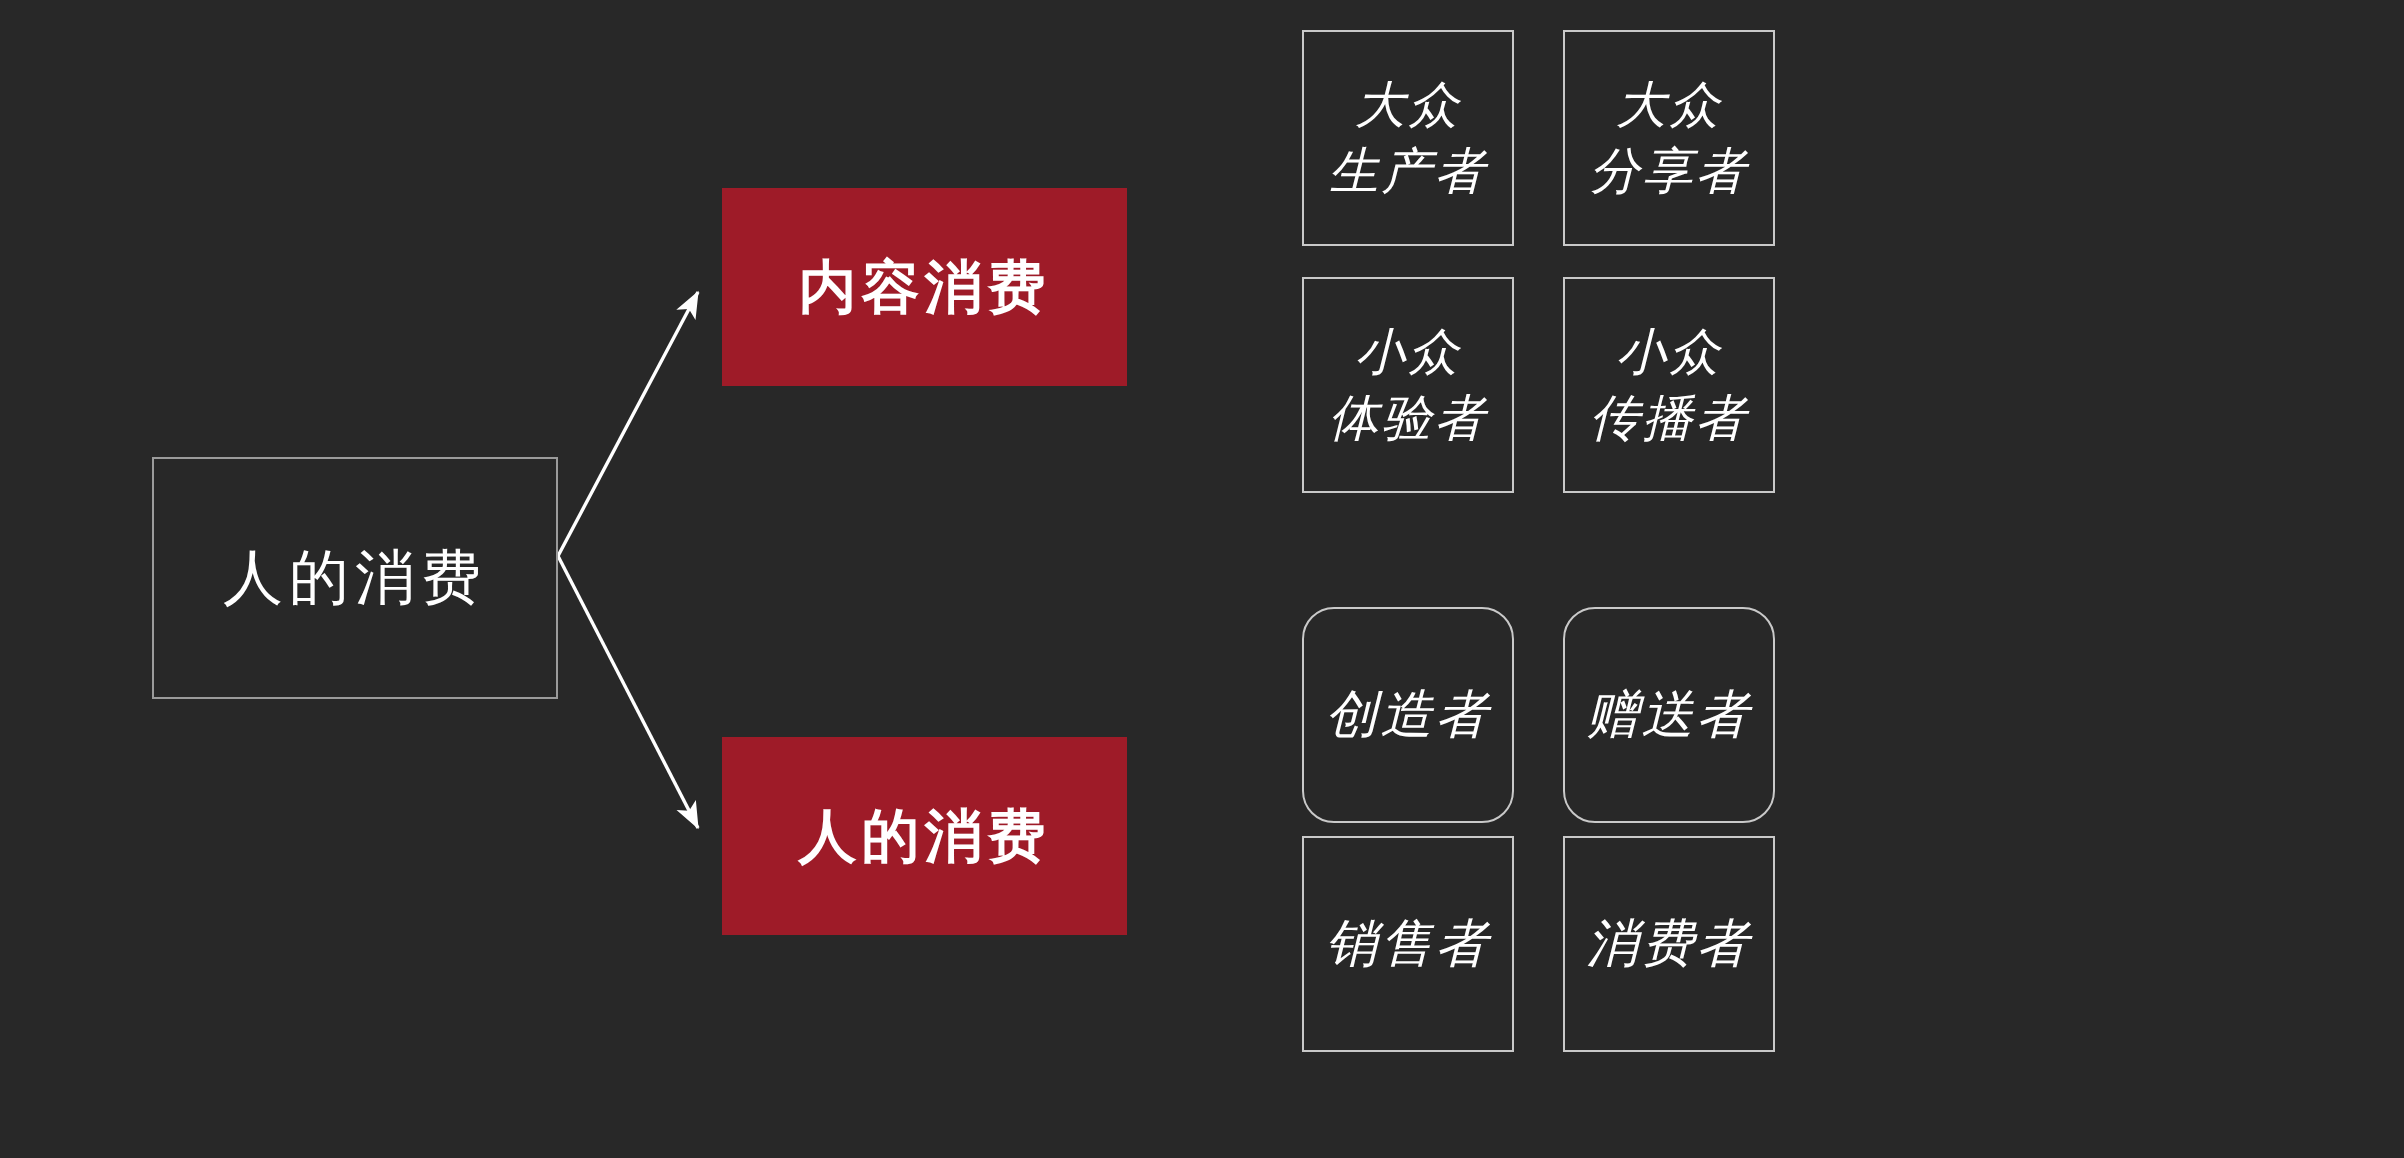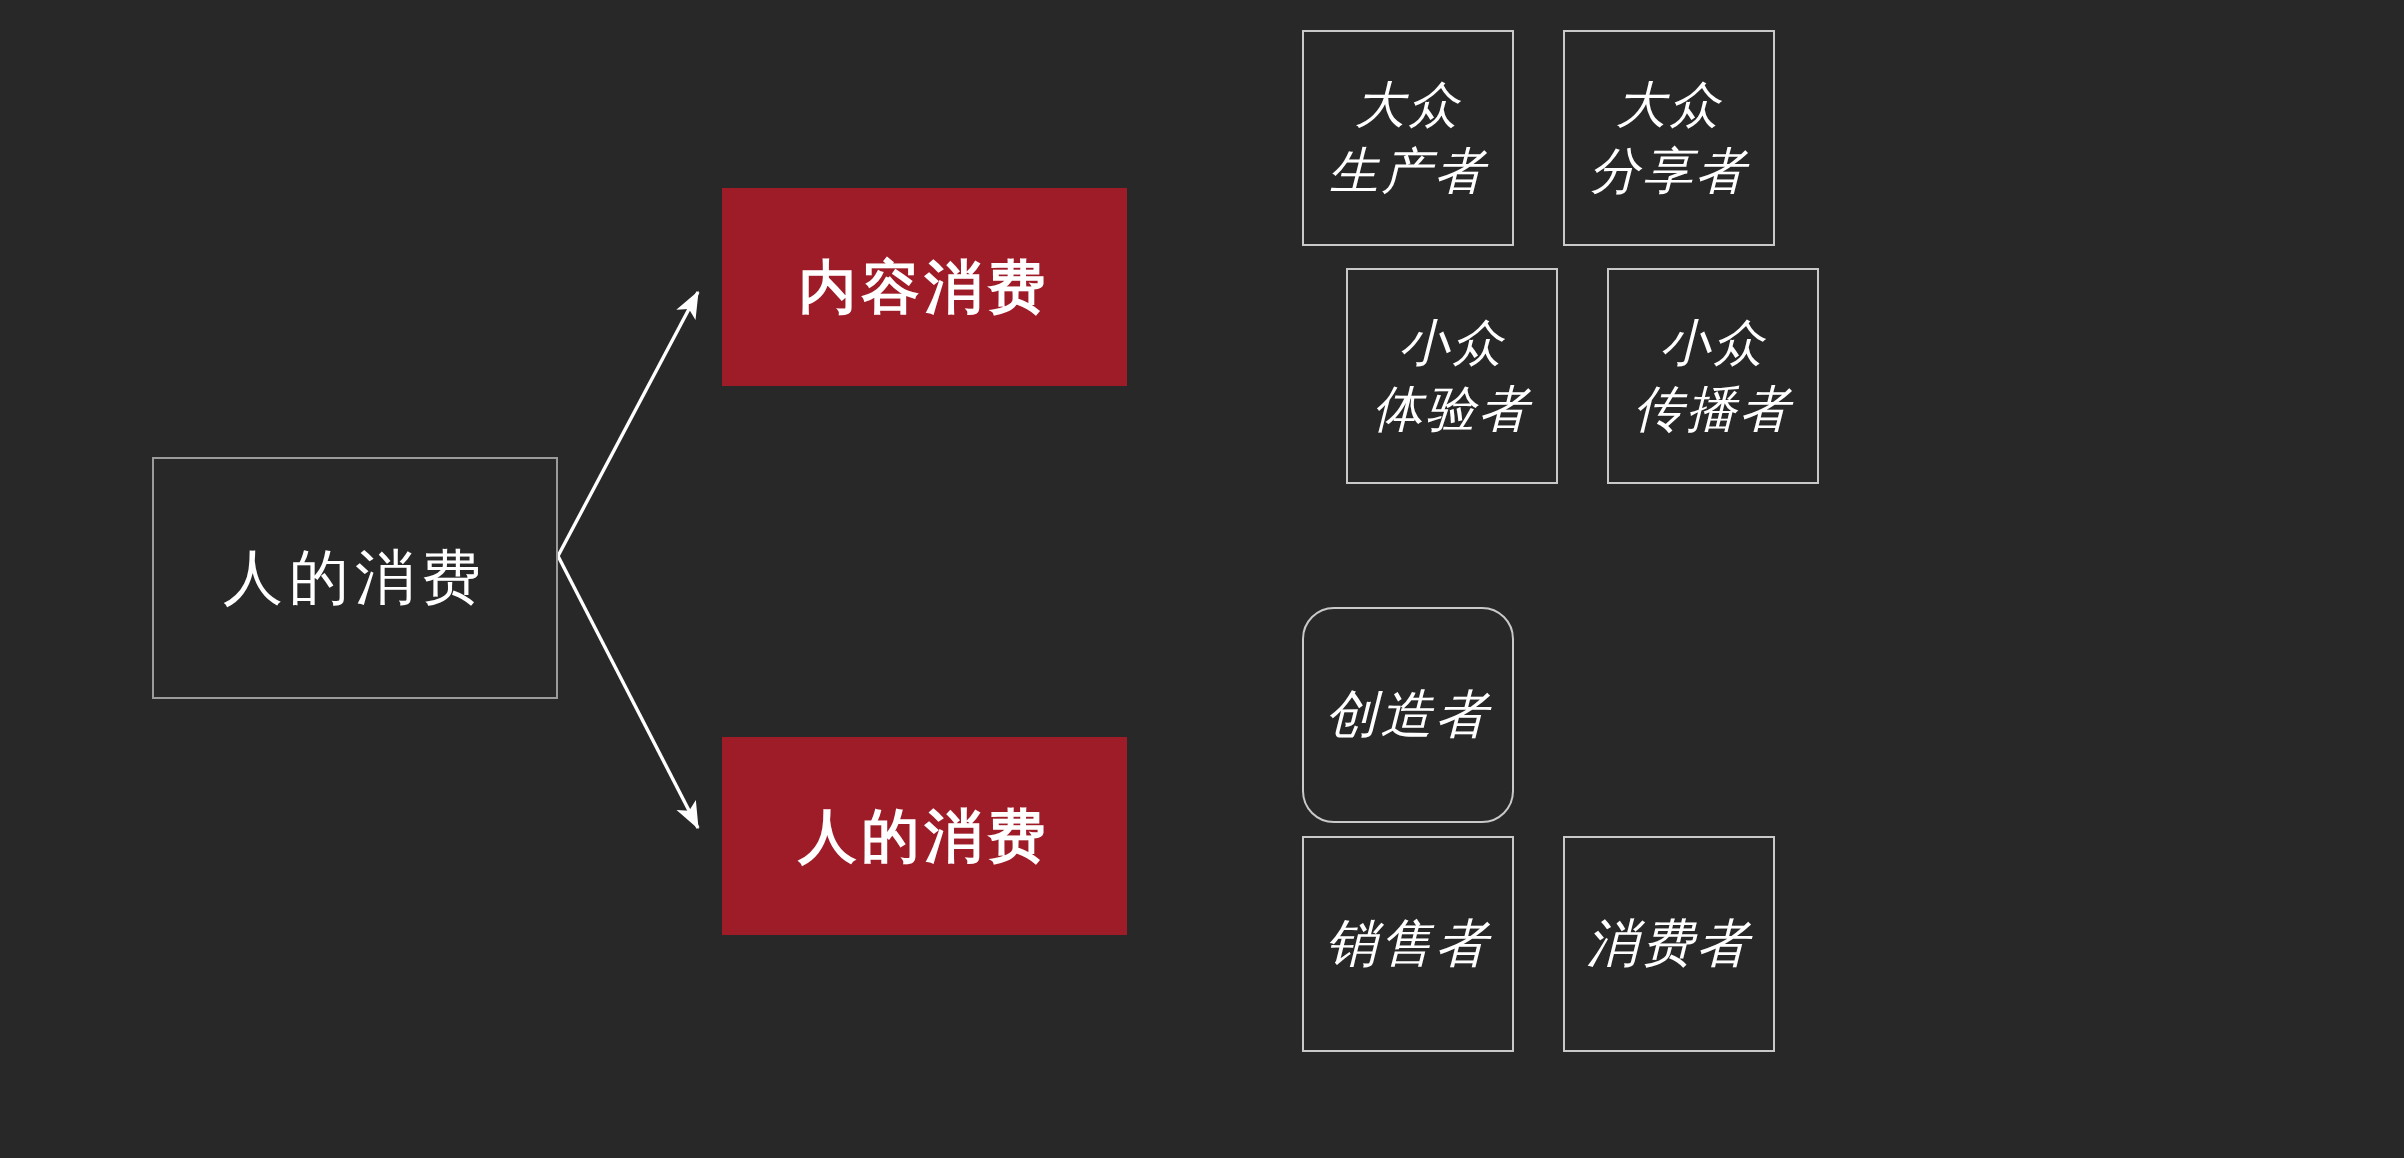--- a/index.html
+++ b/index.html
@@ -73,21 +73,21 @@
 
   
   .node-cell.two-line { line-height: 1.32; }
   .node-cell.one-line { font-size: 52px; }
 
   
   .col-1 { left: 1302px; }
   .col-2 { left: 1563px; }
   
   .row-1 { top: 30px; }
-  .row-2 { top: 268px; margin-left: 44px; }
+  .row-2 { top: 277px; }
   .row-3 { top: 607px; border-radius: 32px; }
   .row-4 { top: 836px; }
 
   
   #connectors {
     position: absolute;
     left: 0;
     top: 0;
     width: 2404px;
     height: 1158px;
@@ -138,20 +138,23 @@
 
   <div class="node node-cell two-line col-2 row-2">
     <span class="line">小众</span>
     <span class="line">传播者</span>
   </div>
 
   <div class="node node-cell one-line col-1 row-3">
     <span class="line">创造者</span>
   </div>
 
+  <div class="node node-cell one-line col-2 row-3">
+    <span class="line">赠送者</span>
+  </div>
 
   <div class="node node-cell one-line col-1 row-4">
     <span class="line">销售者</span>
   </div>
 
   <div class="node node-cell one-line col-2 row-4">
     <span class="line">消费者</span>
   </div>
 
 </div>

